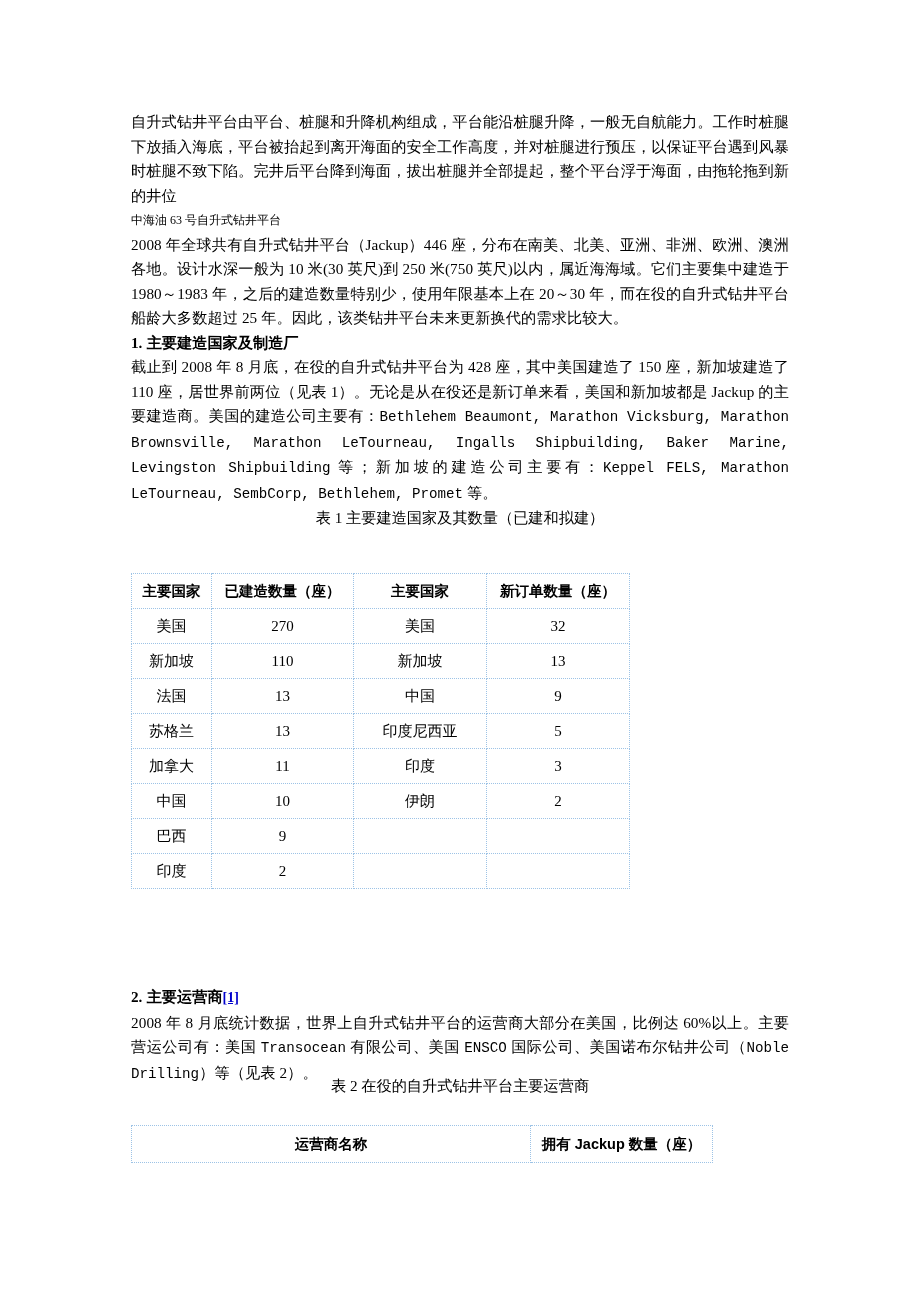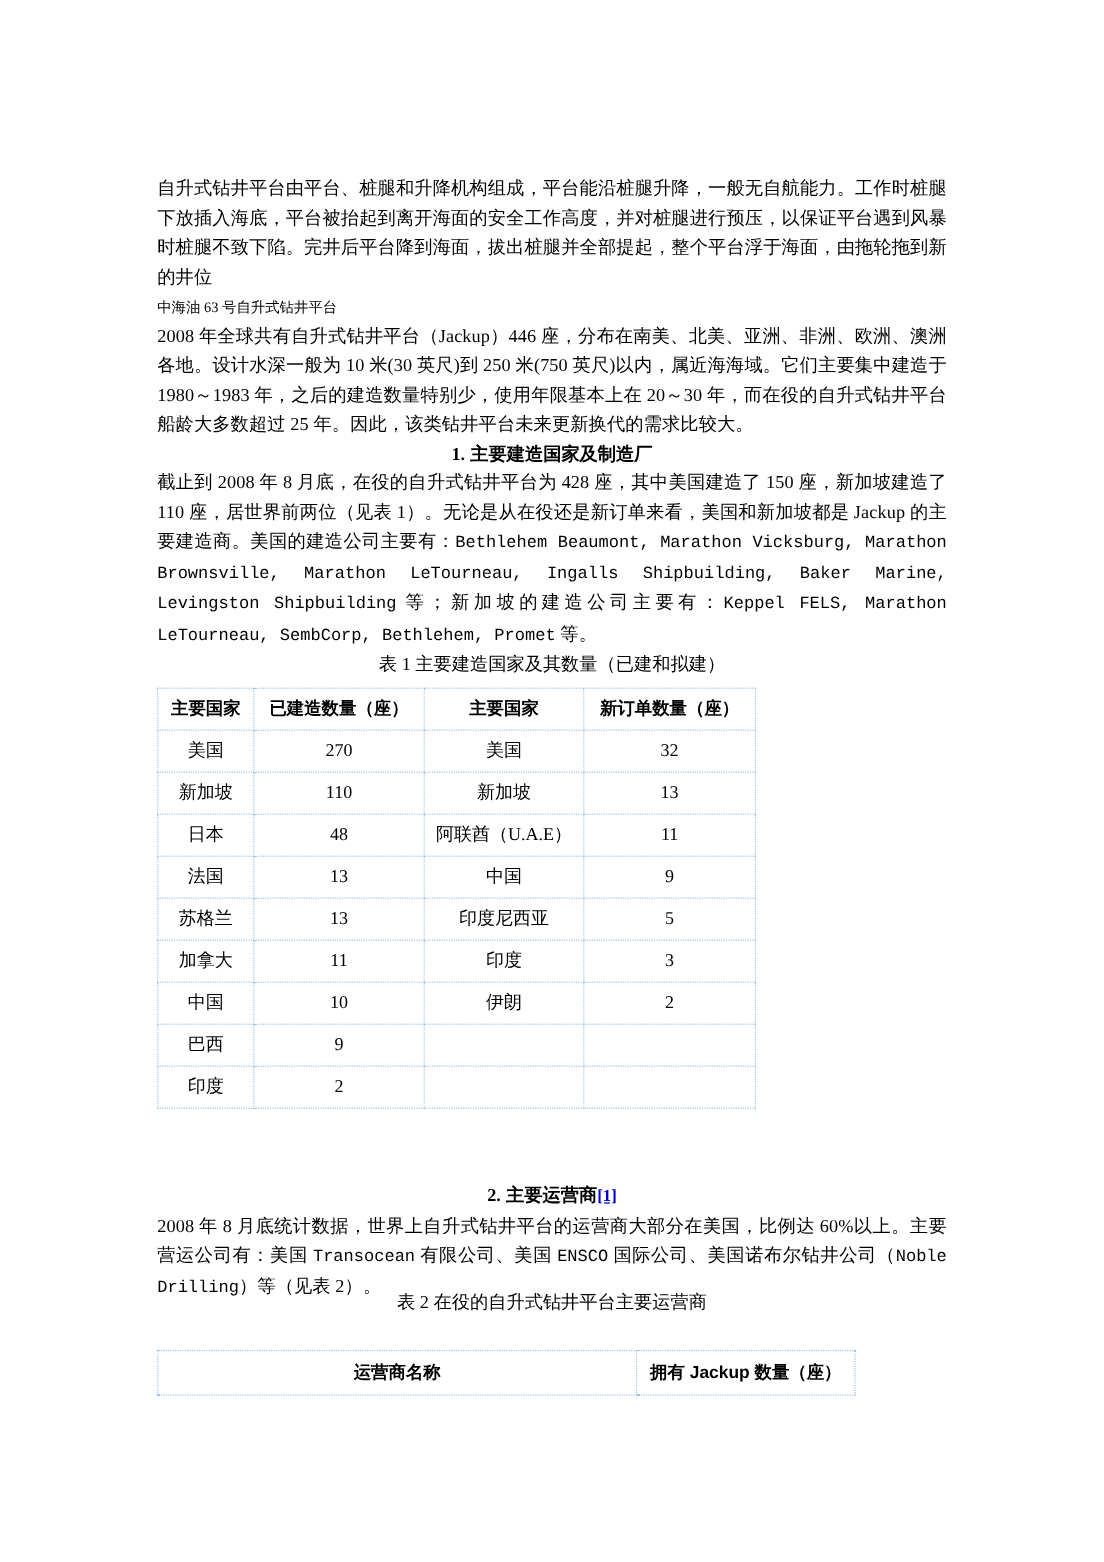--- a/index.html
+++ b/index.html
@@ -13,21 +13,20 @@
     position: relative;
     font-family: "Liberation Serif", "DejaVu Serif", serif;
     color: #000000;
     overflow: hidden;
   }
   .page {
     position: absolute;
     left: 131px;
     top: 110px;
     width: 658px;
-    margin-top: 36px;
   }
   p.body-text {
     margin: 0;
     font-size: 15.2px;
     line-height: 24.5px;
     text-align: justify;
     text-justify: inter-character;
     letter-spacing: 0.1px;
   }
   .center-title {
@@ -35,21 +34,21 @@
     font-size: 12px;
     line-height: 24.5px;
     text-align: left;
   }
   .section-head {
     margin: 0;
     font-size: 15.2px;
     line-height: 24.5px;
     font-weight: bold;
     font-family: "Liberation Sans", "DejaVu Sans", sans-serif;
-    text-align: center;
+    text-align: left;
   }
   .section-head .num {
     font-family: "Liberation Serif", "DejaVu Serif", serif;
     font-weight: bold;
   }
   .mono {
     font-family: "Liberation Mono", "DejaVu Sans Mono", monospace;
     font-size: 14.2px;
     letter-spacing: 0px;
   }
@@ -152,26 +151,20 @@
       <td>美国</td>
       <td class="num-cell">32</td>
     </tr>
     <tr>
       <td>新加坡</td>
       <td class="num-cell">110</td>
       <td>新加坡</td>
       <td class="num-cell">13</td>
     </tr>
     <tr>
-      <td>日本</td>
-      <td class="num-cell">48</td>
-      <td>阿联酋（U.A.E）</td>
-      <td class="num-cell">11</td>
-    </tr>
-    <tr>
       <td>法国</td>
       <td class="num-cell">13</td>
       <td>中国</td>
       <td class="num-cell">9</td>
     </tr>
     <tr>
       <td>苏格兰</td>
       <td class="num-cell">13</td>
       <td>印度尼西亚</td>
       <td class="num-cell">5</td>

